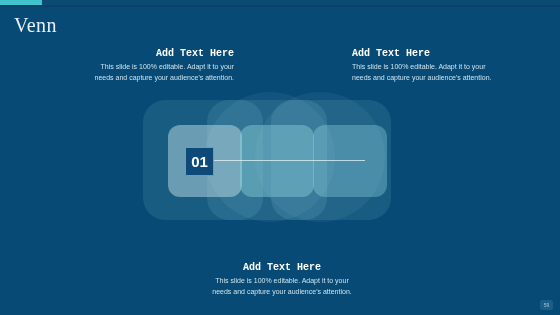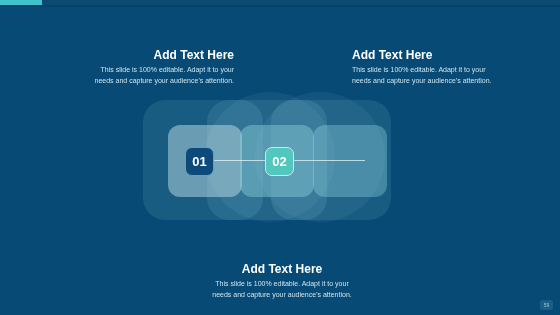--- a/index.html
+++ b/index.html
@@ -98,25 +98,25 @@
     height: 1px;
     background: rgba(230, 245, 248, 0.75);
   }
 
   
   .badge {
     position: absolute;
     top: 147px;
     width: 27px;
     height: 27px;
-    border-radius: 7px;
+    border-radius: 1px;
     display: flex;
     align-items: center;
     justify-content: center;
-    font-size: 13px;
+    font-size: 15px;
     font-weight: bold;
     color: #ffffff;
   }
   #badge-1 {
     left: 185px;
     background: #0d4a7a;
     border: 1.5px solid #5fa3c4;
   }
   #badge-2 {
     left: 265px;
@@ -125,22 +125,22 @@
   }
   #badge-3 {
     left: 348px;
     background: #f5b327;
     border: 1.5px solid #fbd887;
   }
 
   
   .tblock { position: absolute; }
   .tb-head {
-    font-family: Liberation Sans, sans-serif;
-    font-size: 12px;
+    font-family: Liberation Mono, monospace;
+    font-size: 10px;
     font-weight: bold;
     color: #ffffff;
     margin-bottom: 3px;
   }
   .tb-body {
     font-size: 7px;
     line-height: 1.55;
     color: #cfe3ec;
   }
 
@@ -166,37 +166,37 @@
 </style>
 </head>
 <body>
 
 <div id="slide">
 
   <div id="topbar"></div>
   <div id="topbar-accent"></div>
   <div id="topbar-sep"></div>
 
+  <div id="title">Venn</div>
 
   <div id="stage">
     <div class="big" id="big-a"></div>
     <div class="big" id="big-b"></div>
     <div class="big" id="big-c"></div>
 
     <div class="soft" id="soft-a"></div>
     <div class="soft" id="soft-b"></div>
 
     <div class="panel" id="panel-1"></div>
     <div class="panel" id="panel-2"></div>
     <div class="panel" id="panel-3"></div>
 
     <div id="connector"></div>
 
     <div class="badge" id="badge-1">01</div>
-    <div class="badge" id="badge-2">02</div>
   </div>
 
   <div class="tblock" id="text-tl">
     <div class="tb-head">Add Text Here</div>
     <div class="tb-body">This slide is 100% editable. Adapt it to your needs and capture your audience's attention.</div>
   </div>
 
   <div class="tblock" id="text-tr">
     <div class="tb-head">Add Text Here</div>
     <div class="tb-body">This slide is 100% editable. Adapt it to your needs and capture your audience's attention.</div>

